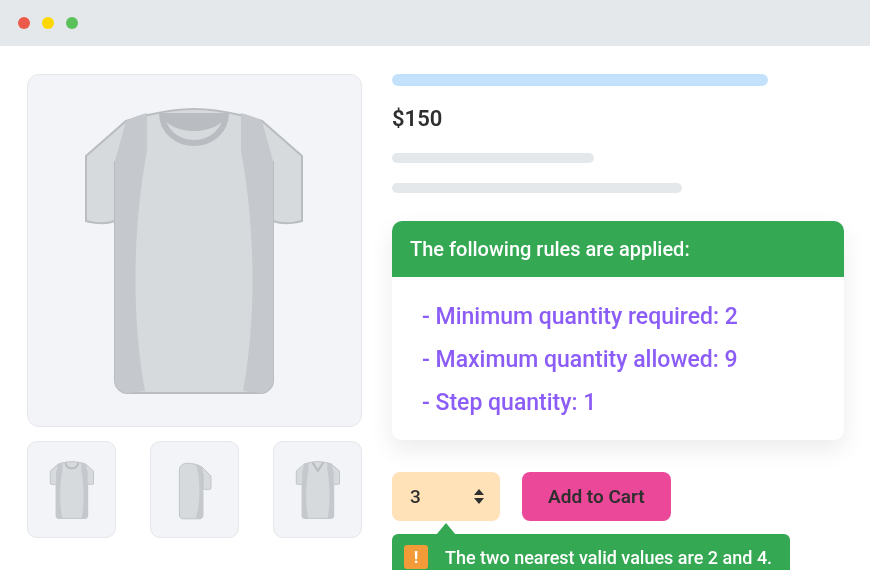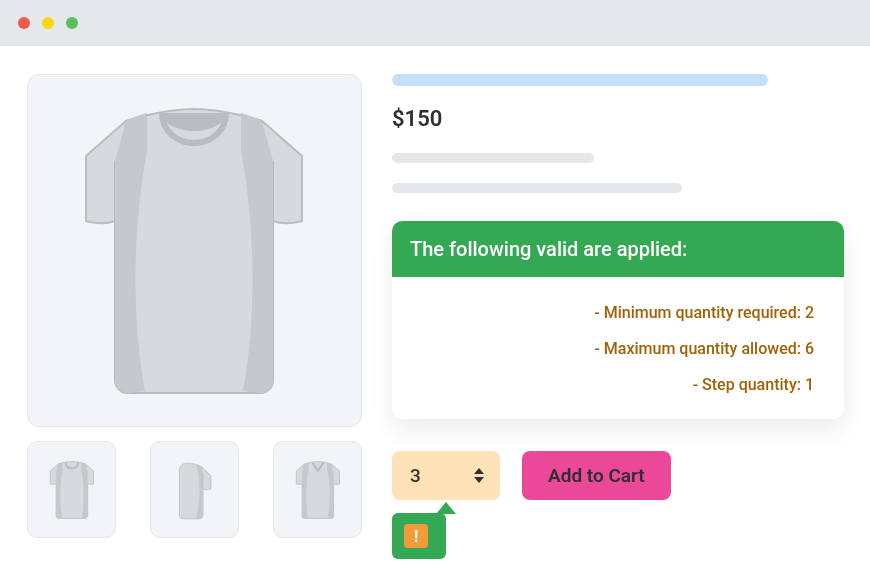--- a/index.html
+++ b/index.html
@@ -14,21 +14,21 @@
     .thumb { width:89px; height:97px; background:#f2f4f7; border:1px solid #e5e7eb; border-radius:10px; display:flex; align-items:center; justify-content:center; }
     .right-col { flex:1; position:relative; }
     .title-bar { width:376px; height:12px; background:#c3e1fb; border-radius:6px; }
     .price { font-size:22px; font-weight:600; color:#2f2f2f; margin-top:20px; }
     .skel { background:#e5e8eb; border-radius:5px; height:10px; }
     .skel1 { width:202px; margin-top:22px; }
     .skel2 { width:290px; margin-top:20px; }
     .rules-card { margin-top:28px; border-radius:10px; box-shadow:0 10px 25px rgba(0,0,0,0.08); overflow:hidden; background:#fff; width:452px; }
     .rules-header { background:#34a853; color:#fff; font-size:20px; font-weight:500; padding:16px 18px 16px 18px; }
     .rules-body { padding:18px 30px 20px 30px; }
-    .rule { font-size:16px; color:#a16207; font-weight:500; line-height:1; margin:10px 0 20px 0;text-align:right; }
+    .rule { font-size:23px; color:#8b5cf6; font-weight:500; line-height:1; margin:10px 0 20px 0; }
     .rule:last-child{margin-bottom:6px;}
     .action-row { display:flex; gap:22px; margin-top:32px; align-items:stretch; position:relative; }
     .qty { width:108px; height:49px; background:#ffe2b7; border-radius:8px; display:flex; align-items:center; padding:0 16px 0 18px; justify-content:space-between; }
     .qty-val { font-size:19px; font-weight:500; color:#2f2f2f; }
     .spinners { display:flex; flex-direction:column; gap:3px; }
     .sp { width:0; height:0; border-left:5px solid transparent; border-right:5px solid transparent; cursor:pointer; }
     .sp-up { border-bottom:6px solid #2f2f2f; }
     .sp-down { border-top:6px solid #2f2f2f; }
     .add-cart { height:49px; padding:0 26px; background:#ec4899; border:none; border-radius:8px; font-size:19px; font-weight:600; color:#2f2f2f; cursor:pointer; }
     .tooltip-wrap { position:absolute; left:0; top:62px; }
@@ -86,41 +86,42 @@
     </div>
   </div>
 
   <div class="right-col">
     <div class="title-bar"></div>
     <div class="price">$150</div>
     <div class="skel skel1"></div>
     <div class="skel skel2"></div>
 
     <div class="rules-card">
-      <div class="rules-header">The following valid are applied:</div>
+      <div class="rules-header">The following rules are applied:</div>
       <div class="rules-body">
         <div class="rule">- Minimum quantity required: 2</div>
-        <div class="rule">- Maximum quantity allowed: 6</div>
+        <div class="rule">- Maximum quantity allowed: 9</div>
         <div class="rule">- Step quantity: 1</div>
       </div>
     </div>
 
     <div class="action-row">
       <div class="qty">
         <span class="qty-val">3</span>
         <div class="spinners">
           <div class="sp sp-up"></div>
           <div class="sp sp-down"></div>
         </div>
       </div>
       <button class="add-cart">Add to Cart</button>
 
       <div class="tooltip-wrap">
         <div class="tooltip-arrow"></div>
         <div class="tooltip">
           <div class="warn-badge">!</div>
+          <span>The two nearest valid values are 2 and 4.</span>
         </div>
       </div>
     </div>
 
   </div>
 
 </div>
 
 </body></html>

